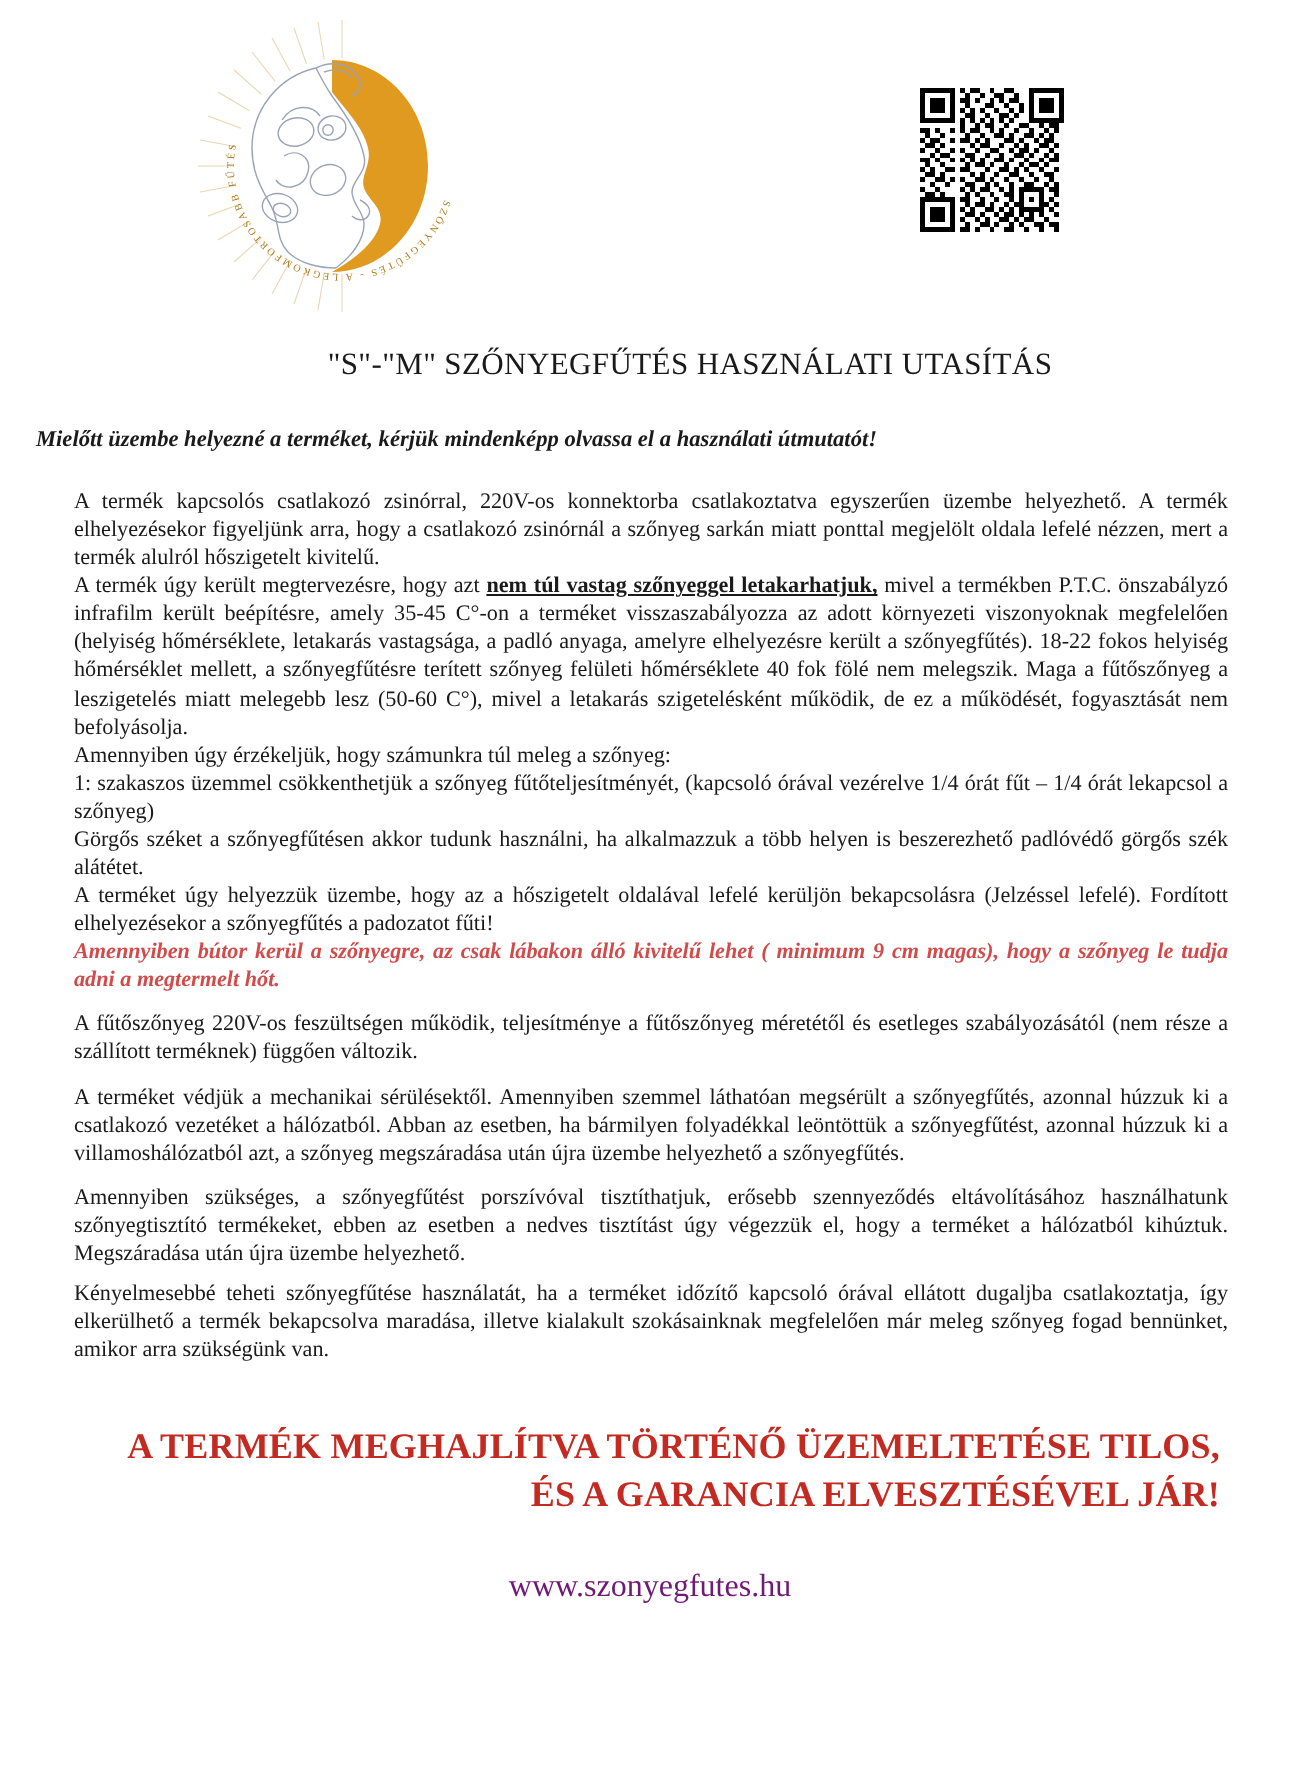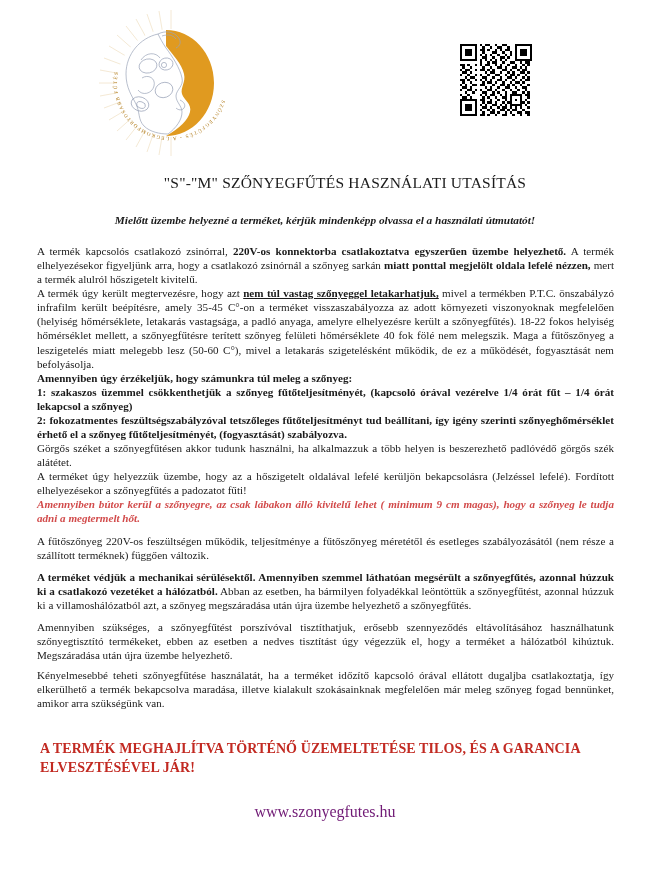--- a/index.html
+++ b/index.html
@@ -45,63 +45,62 @@
     text-align: center;
     font-size: 15.5px;
     letter-spacing: .2px;
     margin: 0;
     padding: 6px 0 0 40px;
     font-weight: normal;
     font-family: "Liberation Serif", "DejaVu Serif", serif;
   }
 
   .doc-subtitle {
-    text-align: center;
     font-size: 11.3px;
     font-style: italic;
     font-weight: bold;
     margin: 22px 0 0 0;
     padding: 0 18px;
   }
 
   
   .content {
     padding: 0 36px 0 37px;
     margin-top: 18px;
   }
   .content p {
     margin: 0;
     font-size: 11.1px;
     line-height: 1.27;
     text-align: justify;
     text-justify: inter-word;
   }
   .content p.gap-before { margin-top: 8px; }
-  .b  { font-weight: bold; }
+  .b  { font-weight: normal; }
   .bu { font-weight: bold; text-decoration: underline; }
   .red-italic {
     color: #d24b4b;
     font-style: italic;
     font-weight: bold;
     text-align: center;
     font-size: 10.6px;
     line-height: 1.3;
   }
   .fontos {
     text-align: center;
     font-weight: bold;
     font-size: 11.6px;
     margin-top: 2px;
   }
 
   .footer-warn {
     color: #c22a22;
     font-weight: bold;
-    text-align: left;
-    font-size: 14px;
+    text-align: right;
+    font-size: 18px;
     line-height: 1.3;
     letter-spacing: .1px;
     margin-top: 30px;
     padding: 0 40px;
   }
   .site-url {
     text-align: center;
     color: #701a75;
     font-size: 16px;
     margin-top: 26px;
@@ -422,21 +421,20 @@
 <p class="doc-subtitle">Mielőtt üzembe helyezné a terméket, kérjük mindenképp olvassa el a használati útmutatót!</p>
 
 <div class="content">
 
   <p><span>A termék kapcsolós csatlakozó zsinórral, </span><span class="b">220V-os konnektorba csatlakoztatva egyszerűen üzembe helyezhető.</span><span> A termék elhelyezésekor figyeljünk arra, hogy a csatlakozó zsinórnál a szőnyeg sarkán </span><span class="b">miatt ponttal megjelölt oldala lefelé nézzen,</span><span> mert a termék alulról hőszigetelt kivitelű.</span></p>
 
   <p><span>A termék úgy került megtervezésre, hogy azt </span><span class="bu">nem túl vastag szőnyeggel letakarhatjuk,</span><span> mivel a termékben P.T.C. önszabályzó infrafilm került beépítésre, amely 35-45 C°-on a terméket visszaszabályozza az adott környezeti viszonyoknak megfelelően (helyiség hőmérséklete, letakarás vastagsága, a padló anyaga, amelyre elhelyezésre került a szőnyegfűtés). 18-22 fokos helyiség hőmérséklet mellett, a szőnyegfűtésre terített szőnyeg felületi hőmérséklete 40 fok fölé nem melegszik. Maga a fűtőszőnyeg a leszigetelés miatt melegebb lesz (50-60 C°), mivel a letakarás szigetelésként működik, de ez a működését, fogyasztását nem befolyásolja.</span></p>
 
   <p class="b">Amennyiben úgy érzékeljük, hogy számunkra túl meleg a szőnyeg:</p>
   <p class="b">1: szakaszos üzemmel csökkenthetjük a szőnyeg fűtőteljesítményét, (kapcsoló órával vezérelve 1/4 órát fűt – 1/4 órát lekapcsol a szőnyeg)</p>
-  <p class="b">2: fokozatmentes feszültségszabályzóval tetszőleges fűtőteljesítményt tud beállítani, így igény szerinti szőnyeghőmérséklet érhető el a szőnyeg fűtőteljesítményét, (fogyasztását) szabályozva.</p>
   <p>Görgős széket a szőnyegfűtésen akkor tudunk használni, ha alkalmazzuk a több helyen is beszerezhető padlóvédő görgős szék alátétet.</p>
 
 
   <p>A terméket úgy helyezzük üzembe, hogy az a hőszigetelt oldalával lefelé kerüljön bekapcsolásra (Jelzéssel lefelé). Fordított elhelyezésekor a szőnyegfűtés a padozatot fűti!</p>
 
   <p class="red-italic">Amennyiben bútor kerül a szőnyegre, az csak lábakon álló kivitelű lehet ( minimum 9 cm magas), hogy a szőnyeg le tudja adni a megtermelt hőt.</p>
 
   <p class="gap-before">A fűtőszőnyeg 220V-os feszültségen működik, teljesítménye a fűtőszőnyeg méretétől és esetleges szabályozásától (nem része a szállított terméknek) függően változik.</p>
 
   <p class="gap-before"><span class="b">A terméket védjük a mechanikai sérülésektől. Amennyiben szemmel láthatóan megsérült a szőnyegfűtés, azonnal húzzuk ki a csatlakozó vezetéket a hálózatból.</span><span> Abban az esetben, ha bármilyen folyadékkal leöntöttük a szőnyegfűtést, azonnal húzzuk ki a villamoshálózatból azt, a szőnyeg megszáradása után újra üzembe helyezhető a szőnyegfűtés.</span></p>

